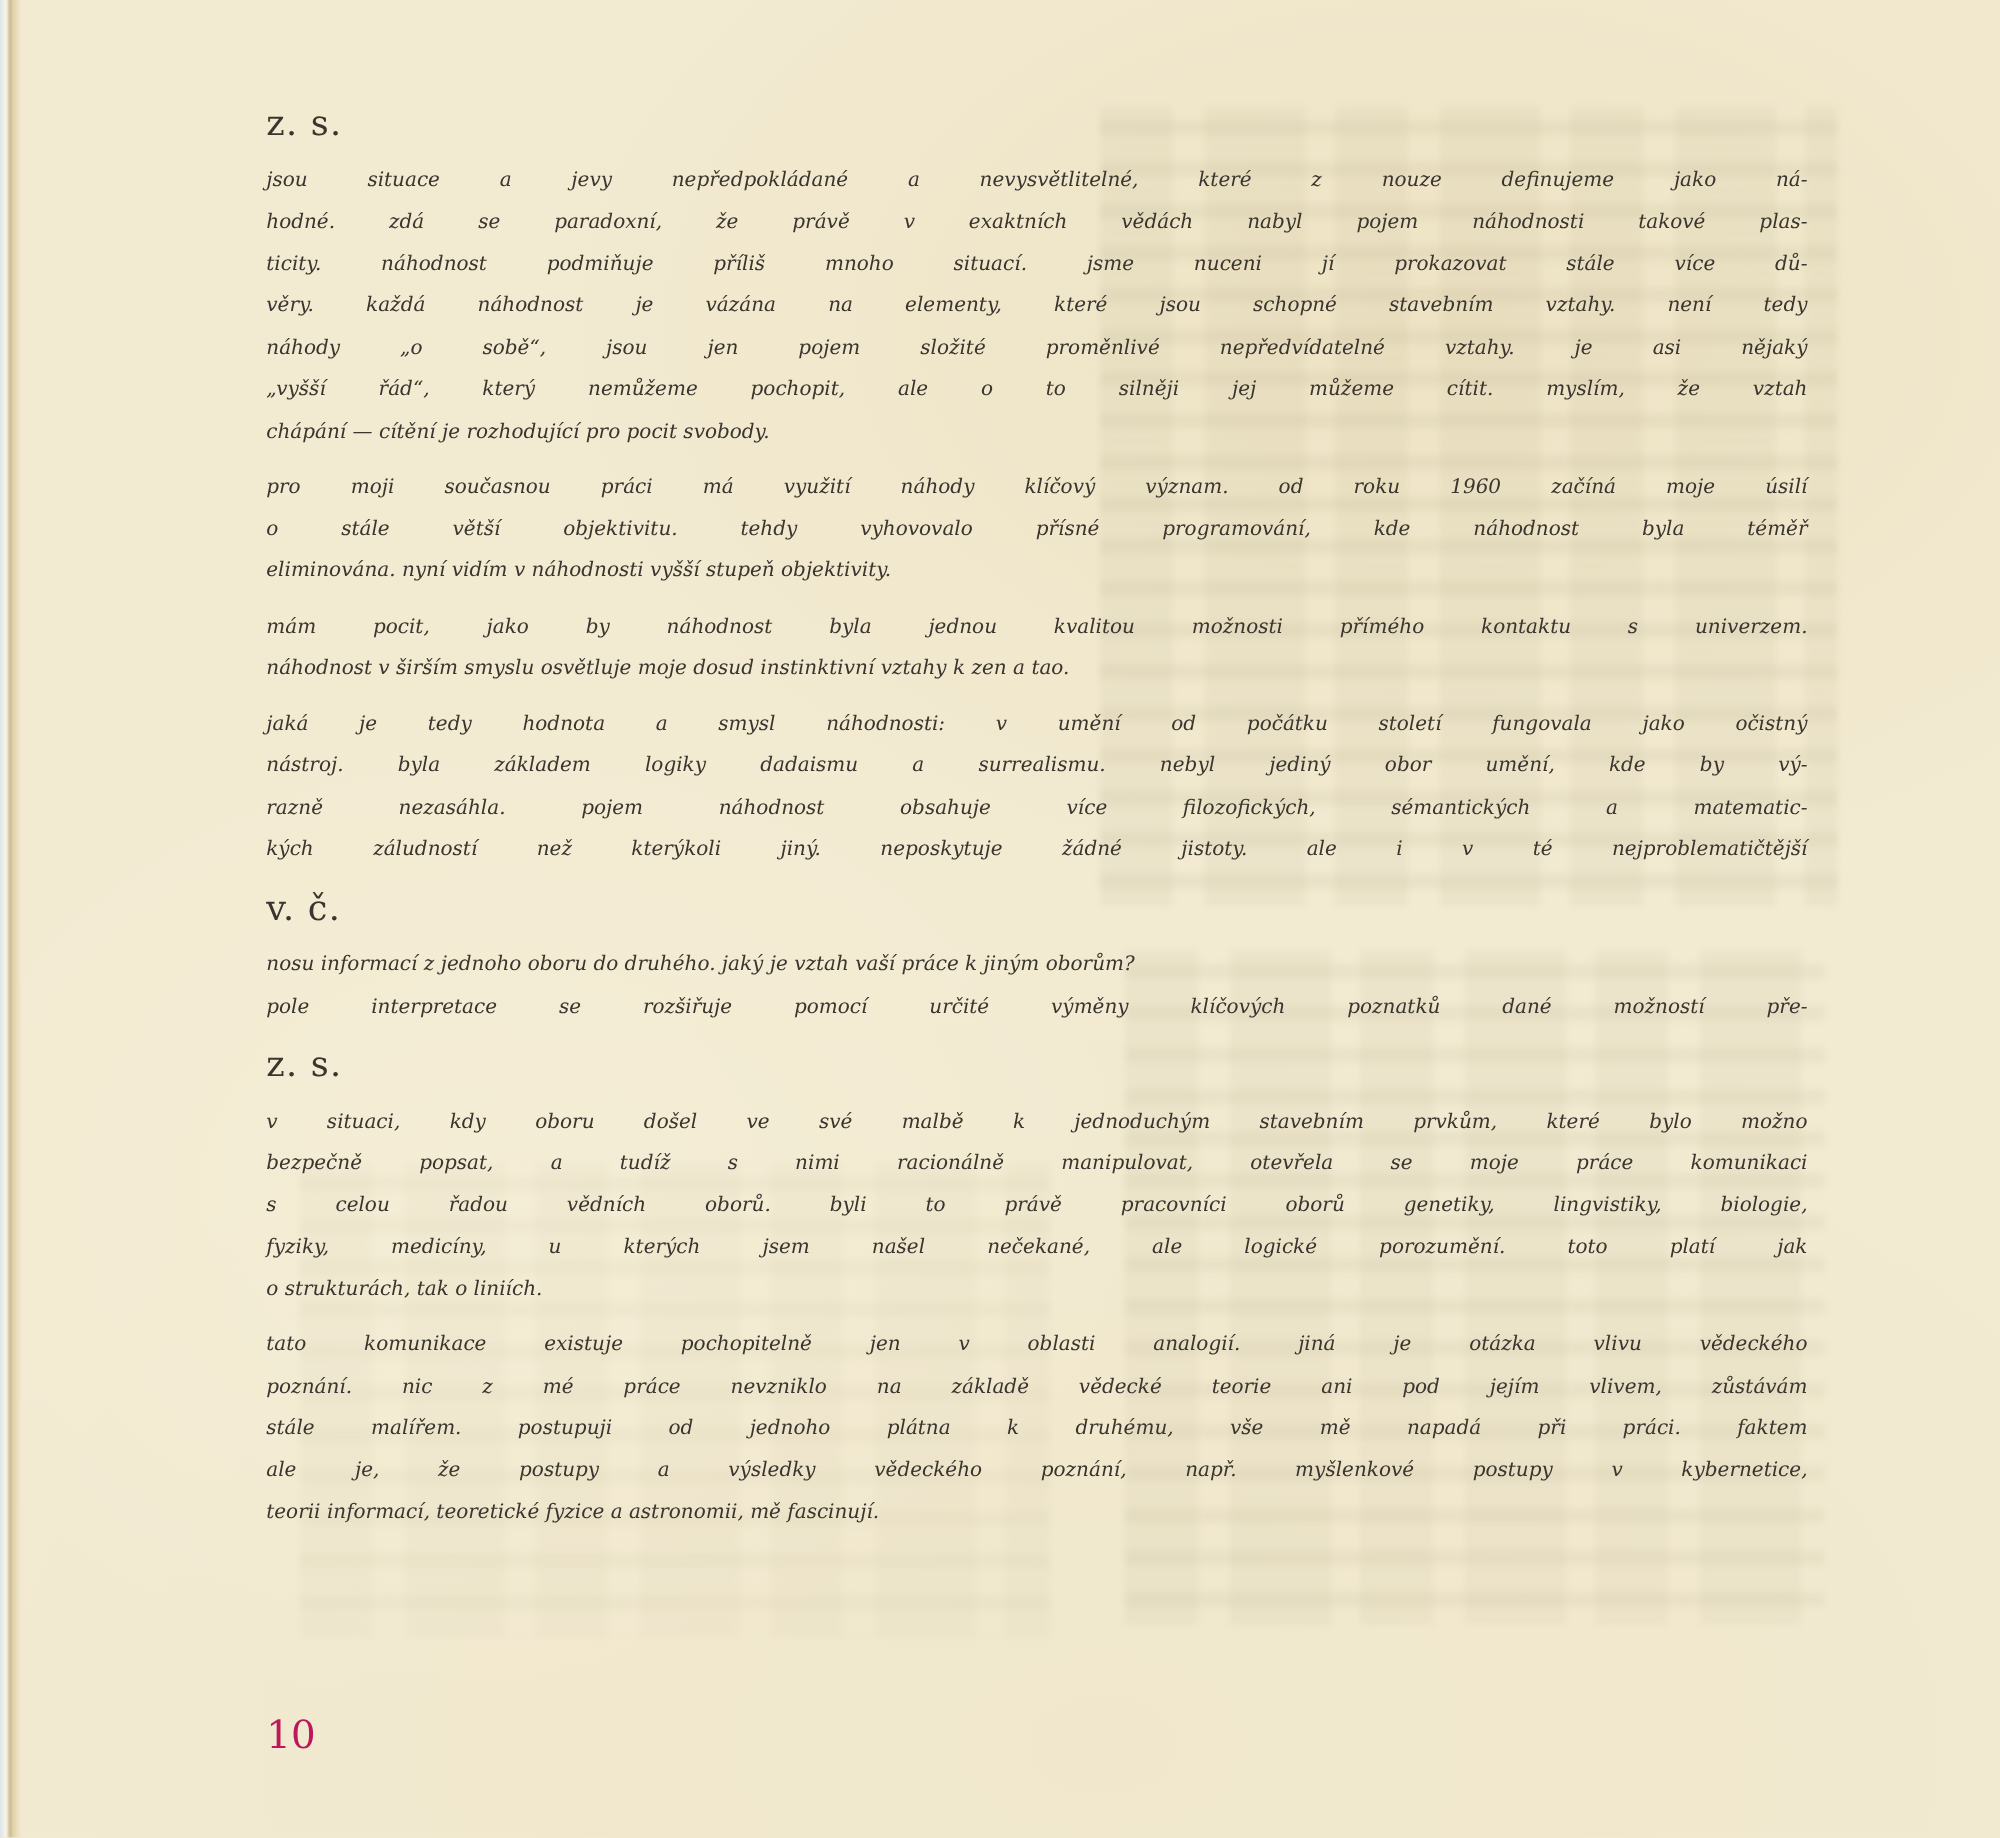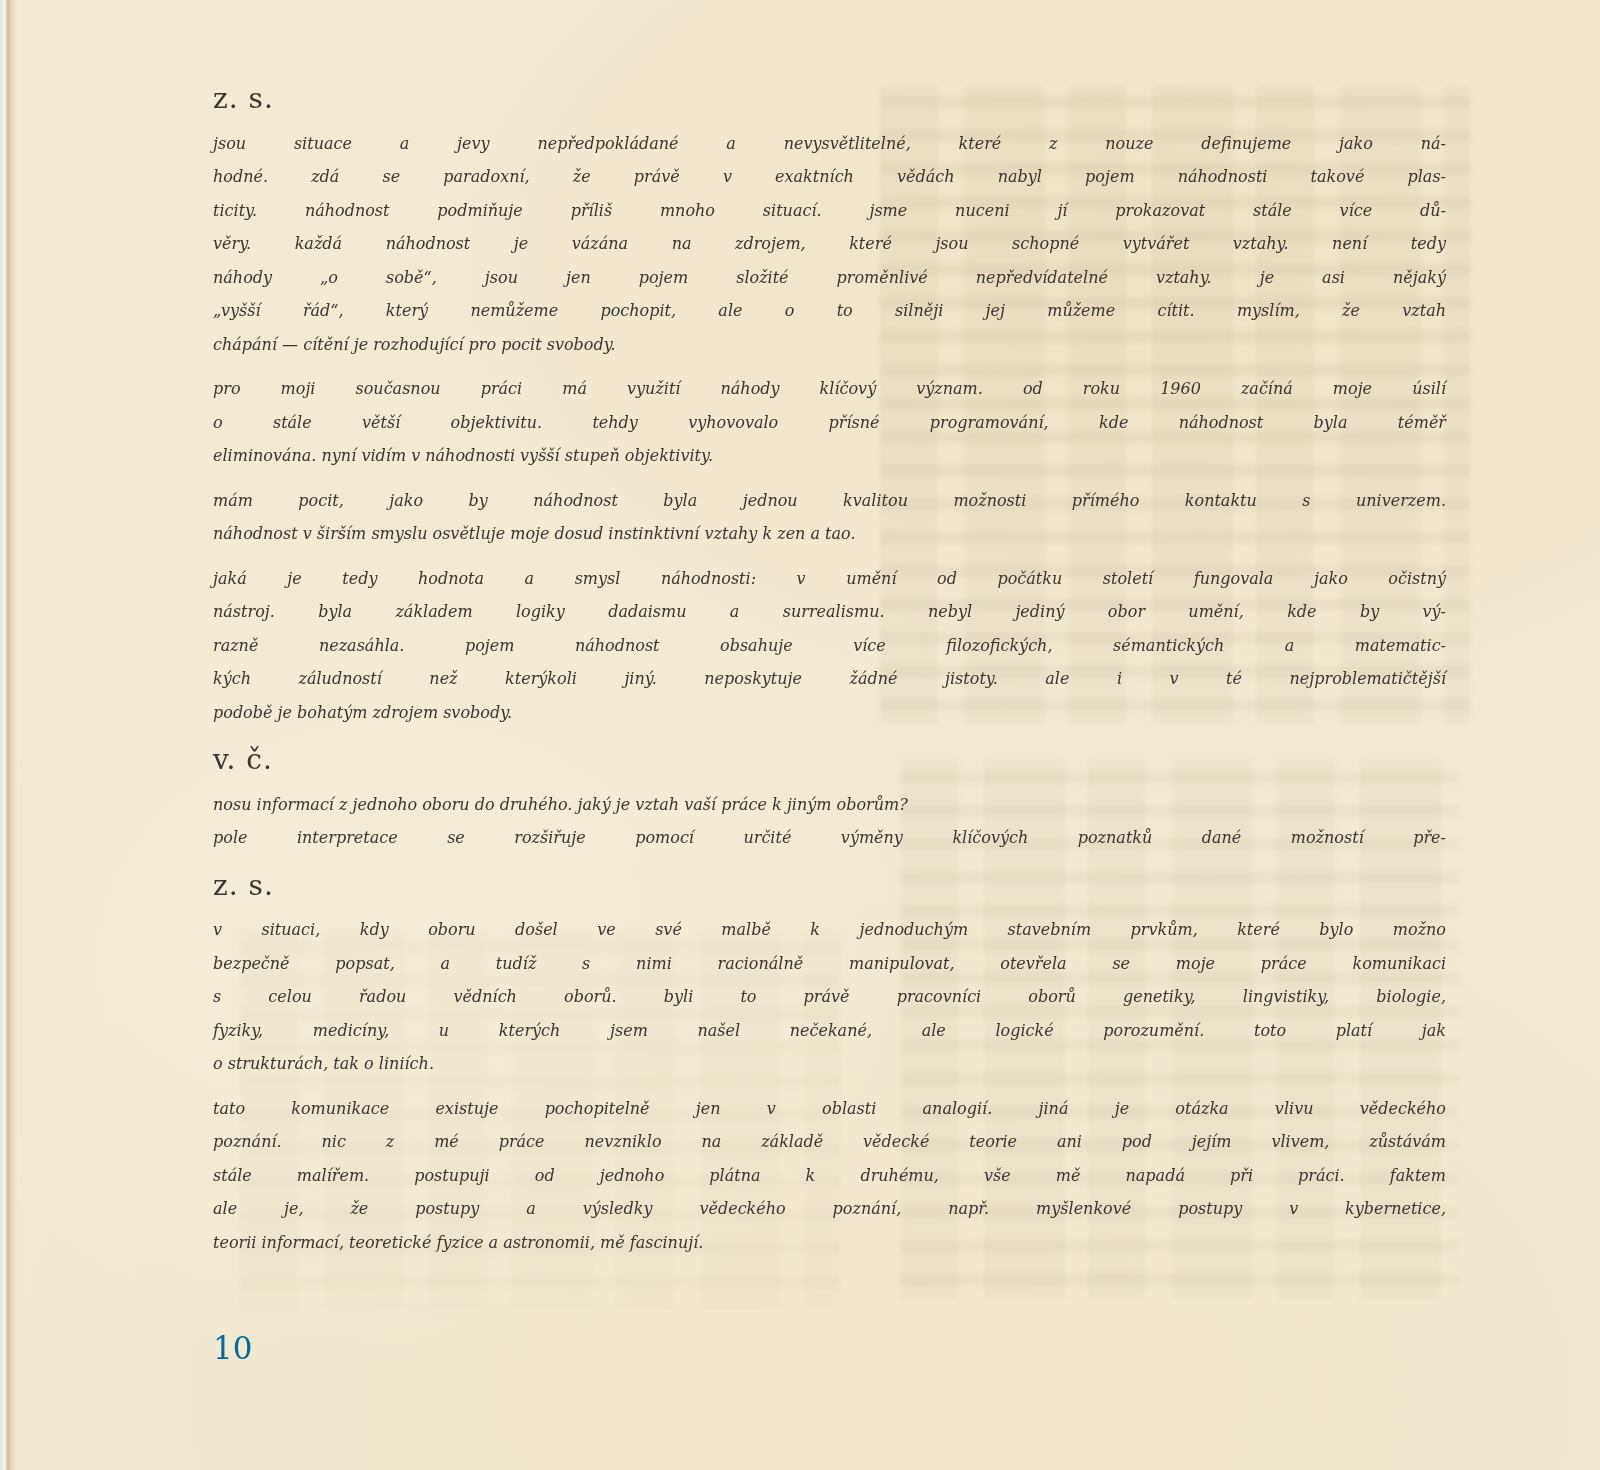--- a/index.html
+++ b/index.html
@@ -64,44 +64,44 @@
     font-size: 16px;
     line-height: 33.5px;
     text-align: justify;
     text-align-last: justify;
     font-style: italic;
   }
   .line.last { text-align-last: left; }
   .page-number {
     position: absolute;
     left: 213px;
-    top: 1330px;
+    top: 1370px;
     font-size: 31px;
-    color: #0369a1;
+    color: #be185d;
   }
 </style>
 </head>
 <body>
 
 <div>
 
   <div class="page-left-edge"></div>
   <div class="bleed b1"></div>
   <div class="bleed b2"></div>
   <div class="bleed b3"></div>
 
   <div class="textblock">
 
     <div class="speaker first">z. s.</div>
 
     <p class="para">
       <span class="line">jsou situace a jevy nepředpokládané a nevysvětlitelné, které z nouze definujeme jako ná-</span>
       <span class="line">hodné. zdá se paradoxní, že právě v exaktních vědách nabyl pojem náhodnosti takové plas-</span>
       <span class="line">ticity. náhodnost podmiňuje příliš mnoho situací. jsme nuceni jí prokazovat stále více dů-</span>
-      <span class="line">věry. každá náhodnost je vázána na zdrojem, které jsou schopné vytvářet vztahy. není tedy</span>
+      <span class="line">věry. každá náhodnost je vázána na elementy, které jsou schopné stavebním vztahy. není tedy</span>
       <span class="line">náhody „o sobě“, jsou jen pojem složité proměnlivé nepředvídatelné vztahy. je asi nějaký</span>
       <span class="line">„vyšší řád“, který nemůžeme pochopit, ale o to silněji jej můžeme cítit. myslím, že vztah</span>
       <span class="line last">chápání — cítění je rozhodující pro pocit svobody.</span>
     </p>
 
     <p class="para">
       <span class="line">pro moji současnou práci má využití náhody klíčový význam. od roku 1960 začíná moje úsilí</span>
       <span class="line">o stále větší objektivitu. tehdy vyhovovalo přísné programování, kde náhodnost byla téměř</span>
       <span class="line last">eliminována. nyní vidím v náhodnosti vyšší stupeň objektivity.</span>
     </p>
@@ -109,21 +109,20 @@
     <p class="para">
       <span class="line">mám pocit, jako by náhodnost byla jednou kvalitou možnosti přímého kontaktu s univerzem.</span>
       <span class="line last">náhodnost v širším smyslu osvětluje moje dosud instinktivní vztahy k zen a tao.</span>
     </p>
 
     <p class="para">
       <span class="line">jaká je tedy hodnota a smysl náhodnosti: v umění od počátku století fungovala jako očistný</span>
       <span class="line">nástroj. byla základem logiky dadaismu a surrealismu. nebyl jediný obor umění, kde by vý-</span>
       <span class="line">razně nezasáhla. pojem náhodnost obsahuje více filozofických, sémantických a matematic-</span>
       <span class="line">kých záludností než kterýkoli jiný. neposkytuje žádné jistoty. ale i v té nejproblematičtější</span>
-      <span class="line last">podobě je bohatým zdrojem svobody.</span>
     </p>
 
     <div class="speaker">v. č.</div>
 
     <p class="para">
       <span class="line last">nosu informací z jednoho oboru do druhého. jaký je vztah vaší práce k jiným oborům?</span>
       <span class="line">pole interpretace se rozšiřuje pomocí určité výměny klíčových poznatků dané možností pře-</span>
     </p>
 
     <div class="speaker">z. s.</div>

